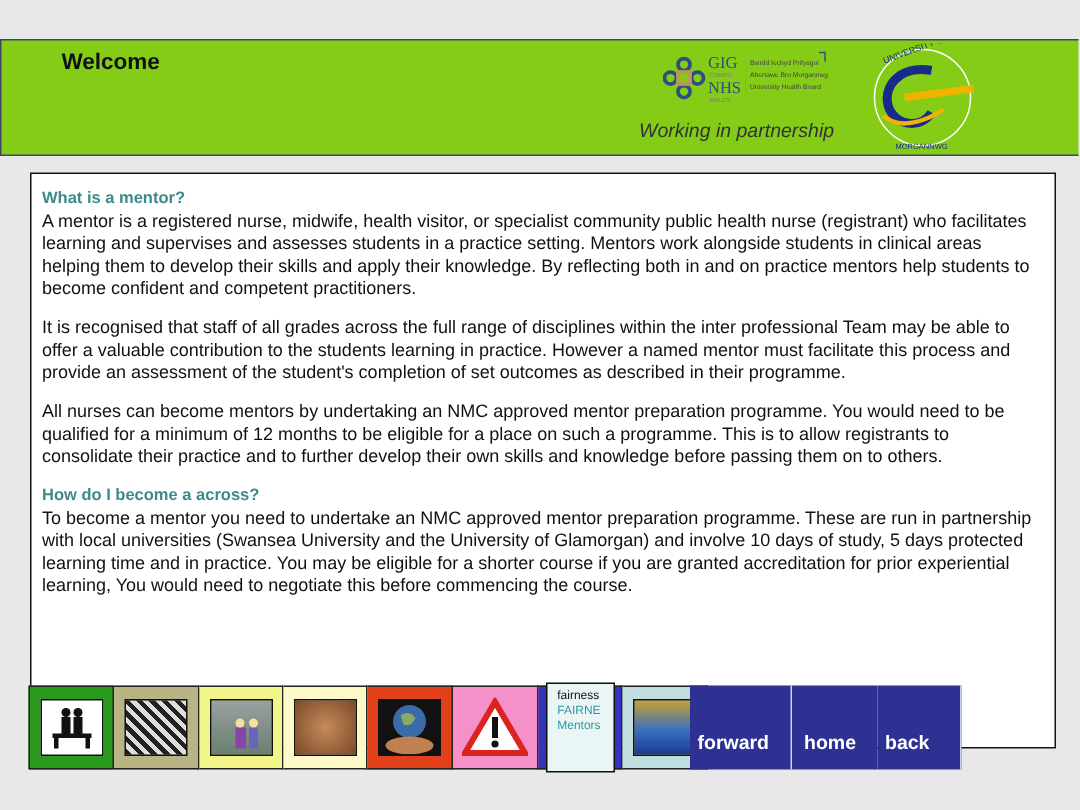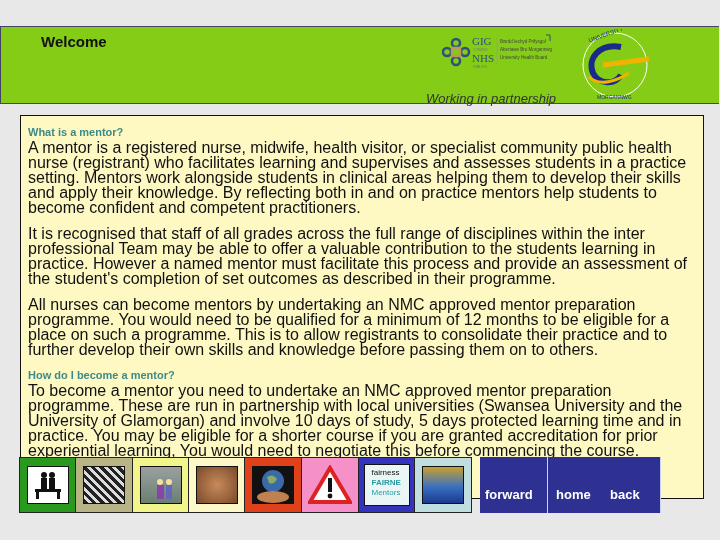--- a/index.html
+++ b/index.html
@@ -3,33 +3,33 @@
 <meta charset="utf-8">
 <style>
   html, body { margin:0; padding:0; }
   body { width:720px; height:540px; background:#e8e8e8; position:relative; overflow:hidden;
          font-family:"Liberation Sans", sans-serif; }
   .header { position:absolute; left:0; top:26px; width:718px; height:76px; background:#84cc16;
             border:1px solid #444466; border-right:none; }
   .title { position:absolute; left:40px; top:6px; font-size:15px; font-weight:bold; color:#111; }
   .logos { position:absolute; left:425px; top:4px; width:150px; height:70px;text-decoration:underline; }
   .nhs-logo { position:absolute; left:16px; top:2px; width:110px; height:38px; }
-  .partner { position:absolute; left:0; top:60px; font-size:13px; font-style:italic; color:#333; white-space:nowrap; }
+  .partner { position:absolute; left:0; top:48px; font-size:13px; font-style:italic; color:#333; white-space:nowrap; }
   .glam-logo { position:absolute; left:568px; top:2px; width:92px; height:72px; }
-  .content { position:absolute; left:20px; top:115px; width:684px; height:384px; background:#fef9c3;
+  .content { position:absolute; left:20px; top:115px; width:684px; height:384px; background:#ffffff;
              border:1px solid #111; box-sizing:border-box; padding:9px 8px 0 7px; }
   .section { margin-bottom:11px; }
   .q { font-size:11px; font-weight:bold; color:#3d8a8a; line-height:15px; }
-  .a { font-size:16px; color:#111; line-height:15px; }
+  .a { font-size:12px; color:#111; line-height:15px; }
   .tiles { position:absolute; left:19px; top:457px; height:56px; display:flex; }
   .tile { height:56px; box-sizing:border-box; border:1px solid #222; border-left:none; display:flex;
           align-items:center; justify-content:center; }
   .tile:first-child { border-left:1px solid #222; }
   .tile .pic { width:42px; height:38px; border:1px solid #111; box-sizing:border-box; overflow:hidden; }
-  .navs { position:absolute; left:480px; top:457px; display:flex; }
+  .navs { position:absolute; left:460px; top:457px; display:flex; }
   .nav { height:56px; background:#2e3192; color:#fff; font-size:13px; font-weight:bold;
          display:flex; align-items:flex-end; padding:0 0 11px 5px; box-sizing:border-box;
          border-right:1px solid #c8d4ee; cursor:pointer; }
 </style>
 </head>
 <body>
 
 <div class="header">
   <div class="title">Welcome</div>
   <div class="logos">
@@ -68,21 +68,21 @@
     <div class="q">What is a mentor?</div>
     <div class="a">A mentor is a registered nurse, midwife, health visitor, or specialist community public health nurse (registrant) who facilitates learning and supervises and assesses students in a practice setting. Mentors work alongside students in clinical areas helping them to develop their skills and apply their knowledge. By reflecting both in and on practice mentors help students to become confident and competent practitioners.</div>
   </div>
   <div class="section">
     <div class="a">It is recognised that staff of all grades across the full range of disciplines within the inter professional Team may be able to offer a valuable contribution to the students learning in practice. However a named mentor must facilitate this process and provide an assessment of the student's completion of set outcomes as described in their programme.</div>
   </div>
   <div class="section">
     <div class="a">All nurses can become mentors by undertaking an NMC approved mentor preparation programme. You would need to be qualified for a minimum of 12 months to be eligible for a place on such a programme. This is to allow registrants to consolidate their practice and to further develop their own skills and knowledge before passing them on to others.</div>
   </div>
   <div class="section">
-    <div class="q">How do I become a mentor?</div>
+    <div class="q">How do I become a across?</div>
     <div class="a">To become a mentor you need to undertake an NMC approved mentor preparation programme. These are run in partnership with local universities (Swansea University and the University of Glamorgan) and involve 10 days of study, 5 days protected learning time and in practice. You may be eligible for a shorter course if you are granted accreditation for prior experiential learning, You would need to negotiate this before commencing the course.</div>
   </div>
 </div>
 
 <div class="tiles">
   <div class="tile" style="width:57px;background:#2a9a1e">
     <div class="pic" style="background:#fff">
       <svg width="40" height="36" viewBox="0 0 40 36">
           <g fill="#111">
         <circle cx="16" cy="8" r="3"></circle>
@@ -122,23 +122,23 @@
     </div>
   </div>
   <div class="tile" style="width:57px;background:#f590c8">
     <svg width="44" height="40" viewBox="0 0 44 40">
       <polygon points="22,3 42,37 2,37" fill="#fff" stroke="#dd2222" stroke-width="4"></polygon>
       <rect x="20" y="13" width="4" height="14" fill="#111"></rect>
         <circle cx="22" cy="31" r="2.4" fill="#111"></circle>
     </svg>
   </div>
   <div class="tile" style="width:56px;background:#3333bb">
-    <div class="pic" style="width:46px;height:42px;background:#eaf6f6;font-size:8px;line-height:10px;padding:3px 0 0 7px;box-sizing:border-box">
+    <div class="pic" style="width:46px;height:60px;background:#eaf6f6;font-size:8px;line-height:10px;padding:3px 0 0 7px;box-sizing:border-box">
       <div style="color:#111">fairness</div>
-      <div style="color:#2a9aa0;font-weight:bold">FAIRNE</div>
+      <div style="color:#2a9aa0;font-weight:normal">FAIRNE</div>
       <div style="color:#2a9aa0">Mentors</div>
     </div>
   </div>
   <div class="tile" style="width:57px;background:#c0dde0">
     <div class="pic" style="background:linear-gradient(#c8a030,#3a70c0 55%,#1a3a90)"></div>
   </div>
 </div>
 
 <div class="navs">
   <div class="nav" style="width:68px">forward</div>

